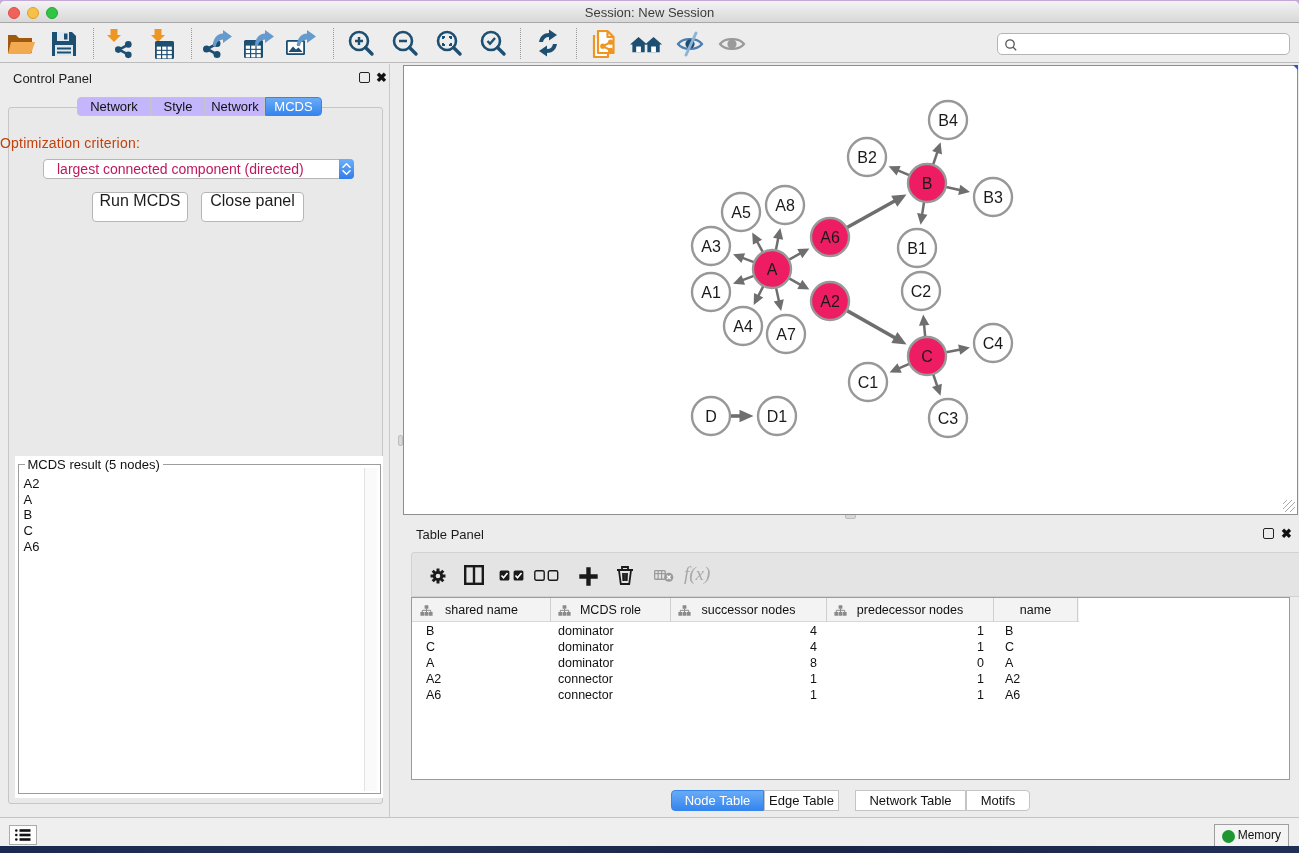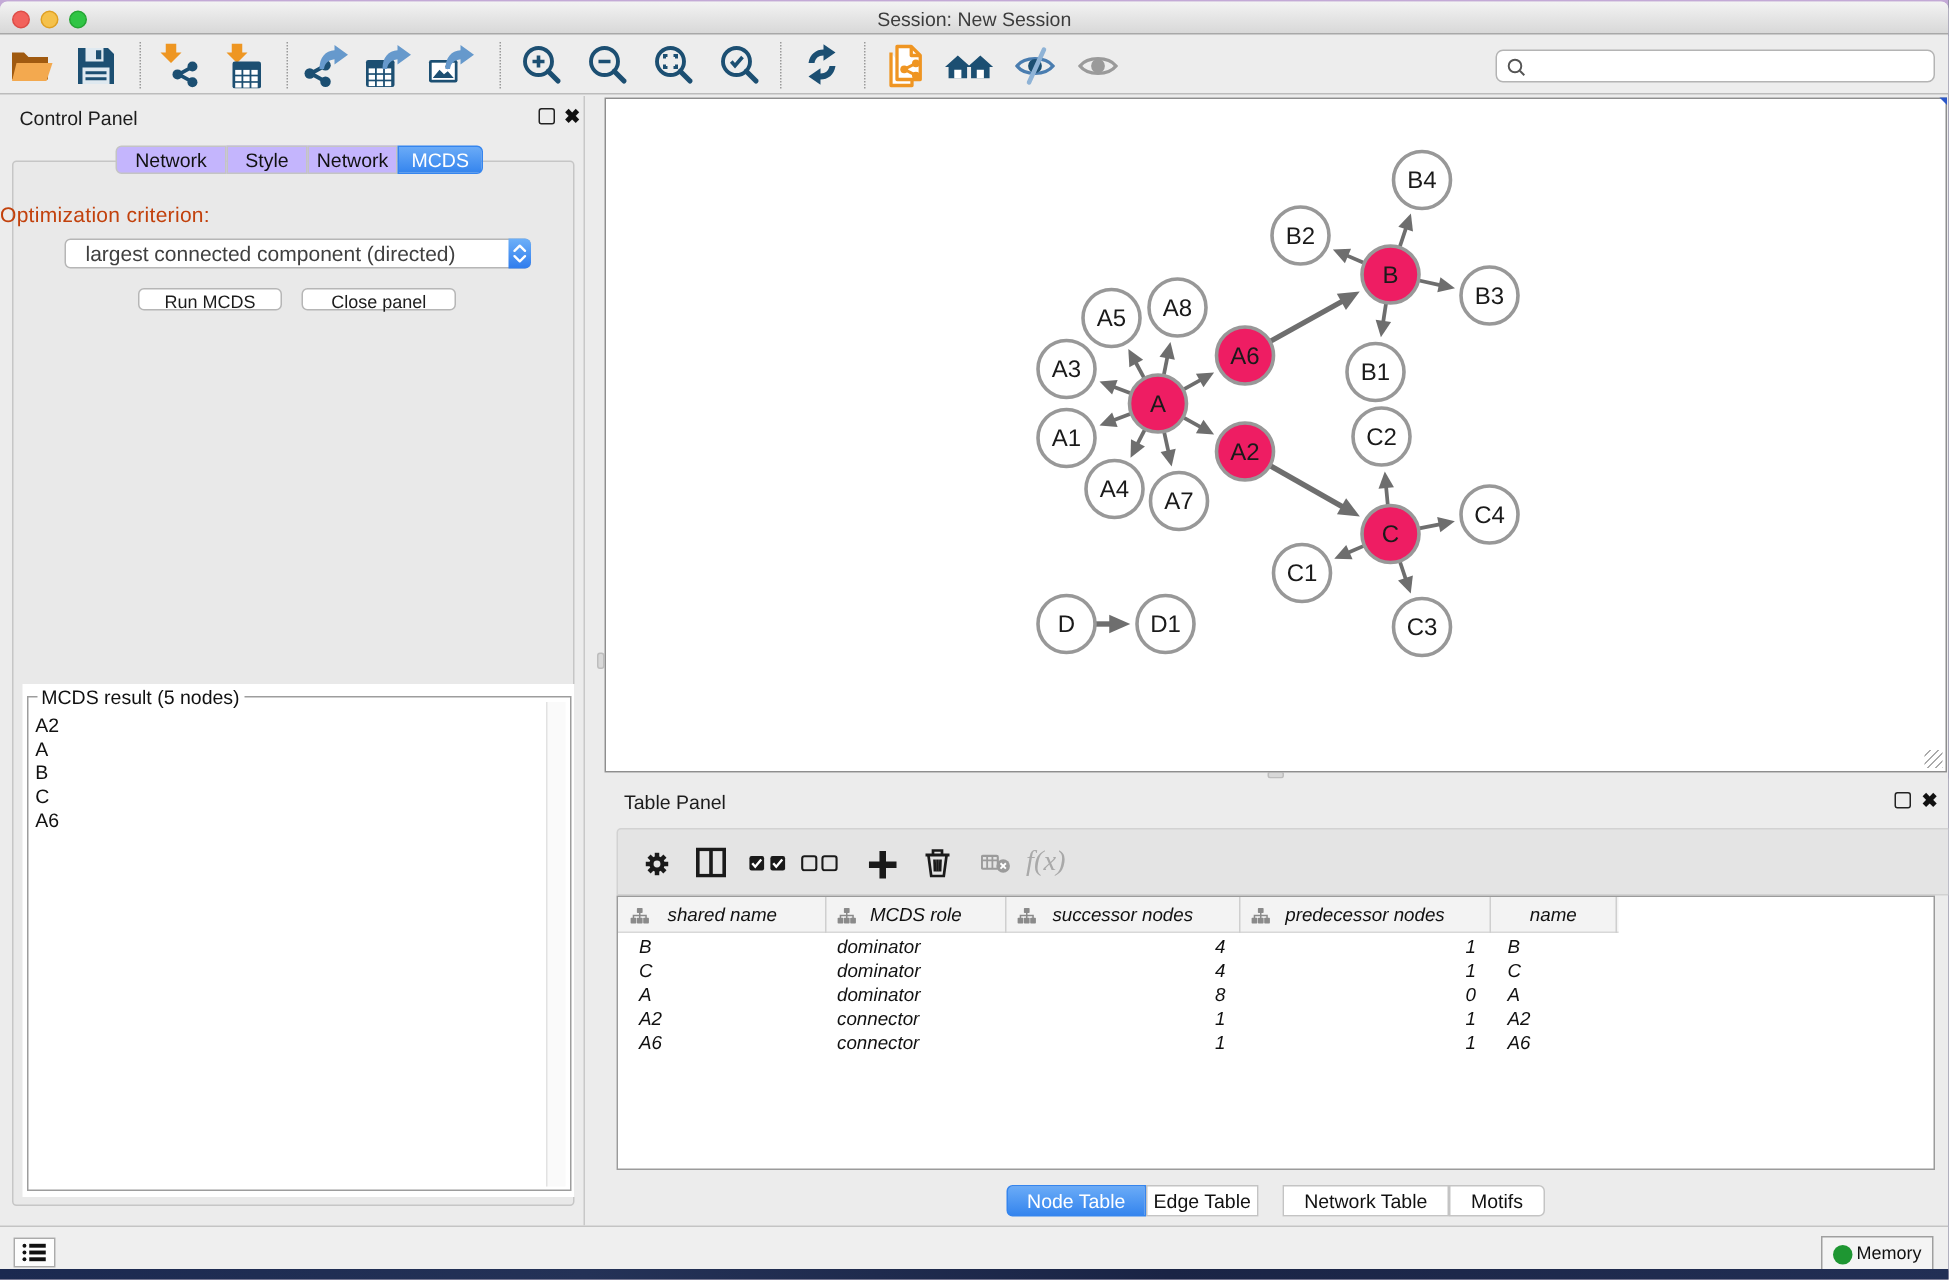--- a/index.html
+++ b/index.html
@@ -39,26 +39,26 @@
 #cp-tabs { position:absolute; left:77px; top:96px; height:19px; }
 .tabseg { position:absolute; top:0; height:19px; font-size:13px; color:#111;
   background:#c4b5fd; border:1px solid #c4c4c4; text-align:center; line-height:18px; }
 .tabseg.sel { background:linear-gradient(#6aabf7,#3585ee); color:#fff; border-color:#3585ee; }
 #cp-pane { position:absolute; left:8px; top:106px; width:375px; height:697px;
   background:#e9e9e9; border:1px solid #c6c6c6; border-radius:3px; }
 #opt-label { position:absolute; left:0; width:100%; text-align:left;
   font-size:14px; letter-spacing:0.2px; color:#c2410c; }
 #combo { position:absolute; left:43px; top:158px; width:311px; height:20px;
   background:#fff; border:1px solid #b6b6b6; border-radius:4px; font-size:14px;
-  color:#404040; line-height:19px; padding-left:13px; }
+  color:#be185d; line-height:19px; padding-left:13px; }
 #combo .btn { position:absolute; right:-1px; top:-1px; width:15px; height:20px;
   background:linear-gradient(#6db0f8,#2f7ced); border-radius:0 4px 4px 0; }
 #combo .btn svg { position:absolute; left:2px; top:3px; }
-.pbtn { position:absolute; top:191px; height:15px; background:#fff;
-  border:1px solid #b6b6b6; border-radius:4px; font-size:12px; color:#1c1c1c;
+.pbtn { position:absolute; top:191px; height:30px; background:#fff;
+  border:1px solid #b6b6b6; border-radius:4px; font-size:16px; color:#1c1c1c;
   text-align:center; line-height:16px; }
 #btn-run { left:92px; width:96px; }
 #btn-close { left:201px; width:103px; }
 #mcds-box { position:absolute; left:15px; top:455px; width:368px; height:342px; background:#fff; }
 #mcds-fs { position:absolute; left:2.5px; top:8px; width:363px; height:330px;
   border:1px solid #9d9d9d; }
 #mcds-legend { position:absolute; left:6px; top:-8px; background:#fff; padding:0 3px;
   font-size:13px; color:#111; }
 #mcds-list { position:absolute; left:5px; top:11px; font-size:13px; color:#111; line-height:15.7px; }
 #mcds-scroll { position:absolute; right:3px; top:3px; width:13px; height:323px;
@@ -81,21 +81,21 @@
 #graph { position:absolute; left:0; top:23px; }
 
 #tablepanel { position:absolute; left:391px; top:518px; width:908px; height:298px;
   background:#ececec; }
 #tp-title { position:absolute; left:25px; top:8px; font-size:13px; color:#1c1c1c; }
 #tp-float { left:872px; top:9px; border:1.5px solid #222; border-radius:2px; position:absolute; width:11px; height:11px;}
 #tp-close { left:890px; top:9px; position:absolute; width:11px; height:11px; }
 #tp-toolbar { position:absolute; left:20px; top:33px; width:1045px; height:45px;
   background:#e4e4e4; border:1px solid #d2d2d2; border-radius:3px 3px 0 0; }
 #tp-table { position:absolute; left:20px; top:78px; width:879px; height:183px;
-  background:#fff; border:1px solid #9b9b9b;font-style:italic; }
+  background:#fff; border:1px solid #9b9b9b; }
 #tp-header { position:absolute; left:0; top:0; width:667px; height:24px;
   background:#f3f3f3; border-bottom:1px solid #d8d8d8; }
 .hcell { position:absolute; top:0; height:24px; border-right:1px solid #cfcfcf;
   font-size:12.5px; color:#111; text-align:center; line-height:24px; }
 .hico { position:absolute; left:7px; top:7px; }
 .trow { position:absolute; left:0; width:664px; height:16px; font-size:12.5px; color:#111; }
 .trow span { position:absolute; line-height:16px; }
 #tp-tabs { position:absolute; left:280px; top:271px; height:21px; }
 .ttab { position:absolute; top:0; height:21px; background:#fff; border:1px solid #c4c4c4;
   font-size:13px; color:#111; text-align:center; line-height:20px; }

